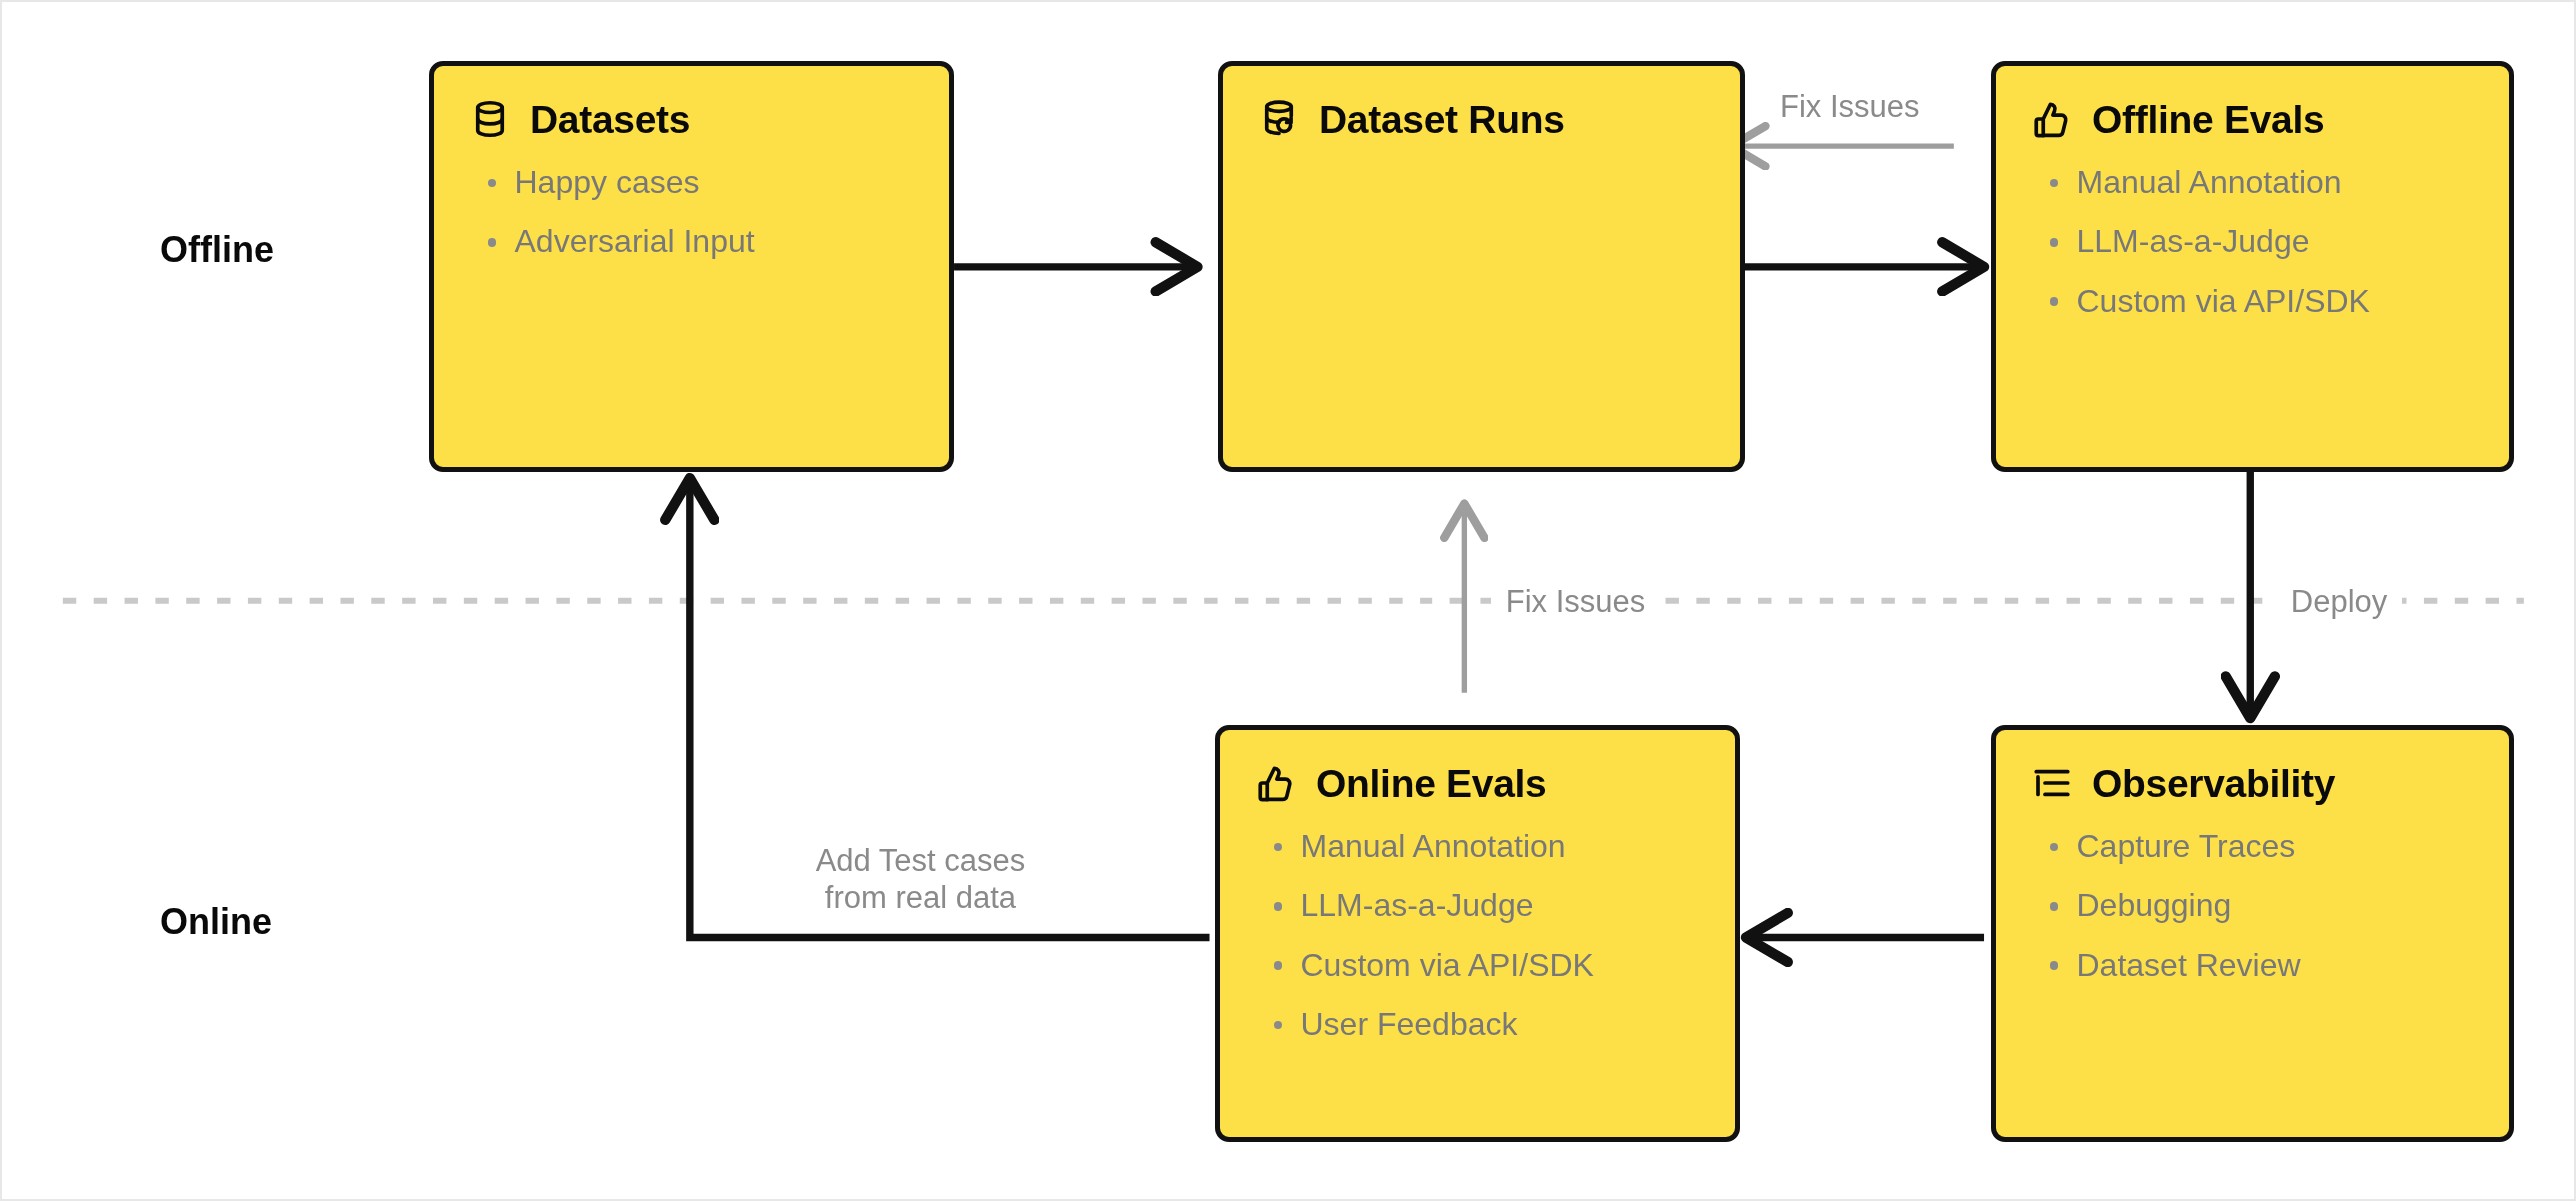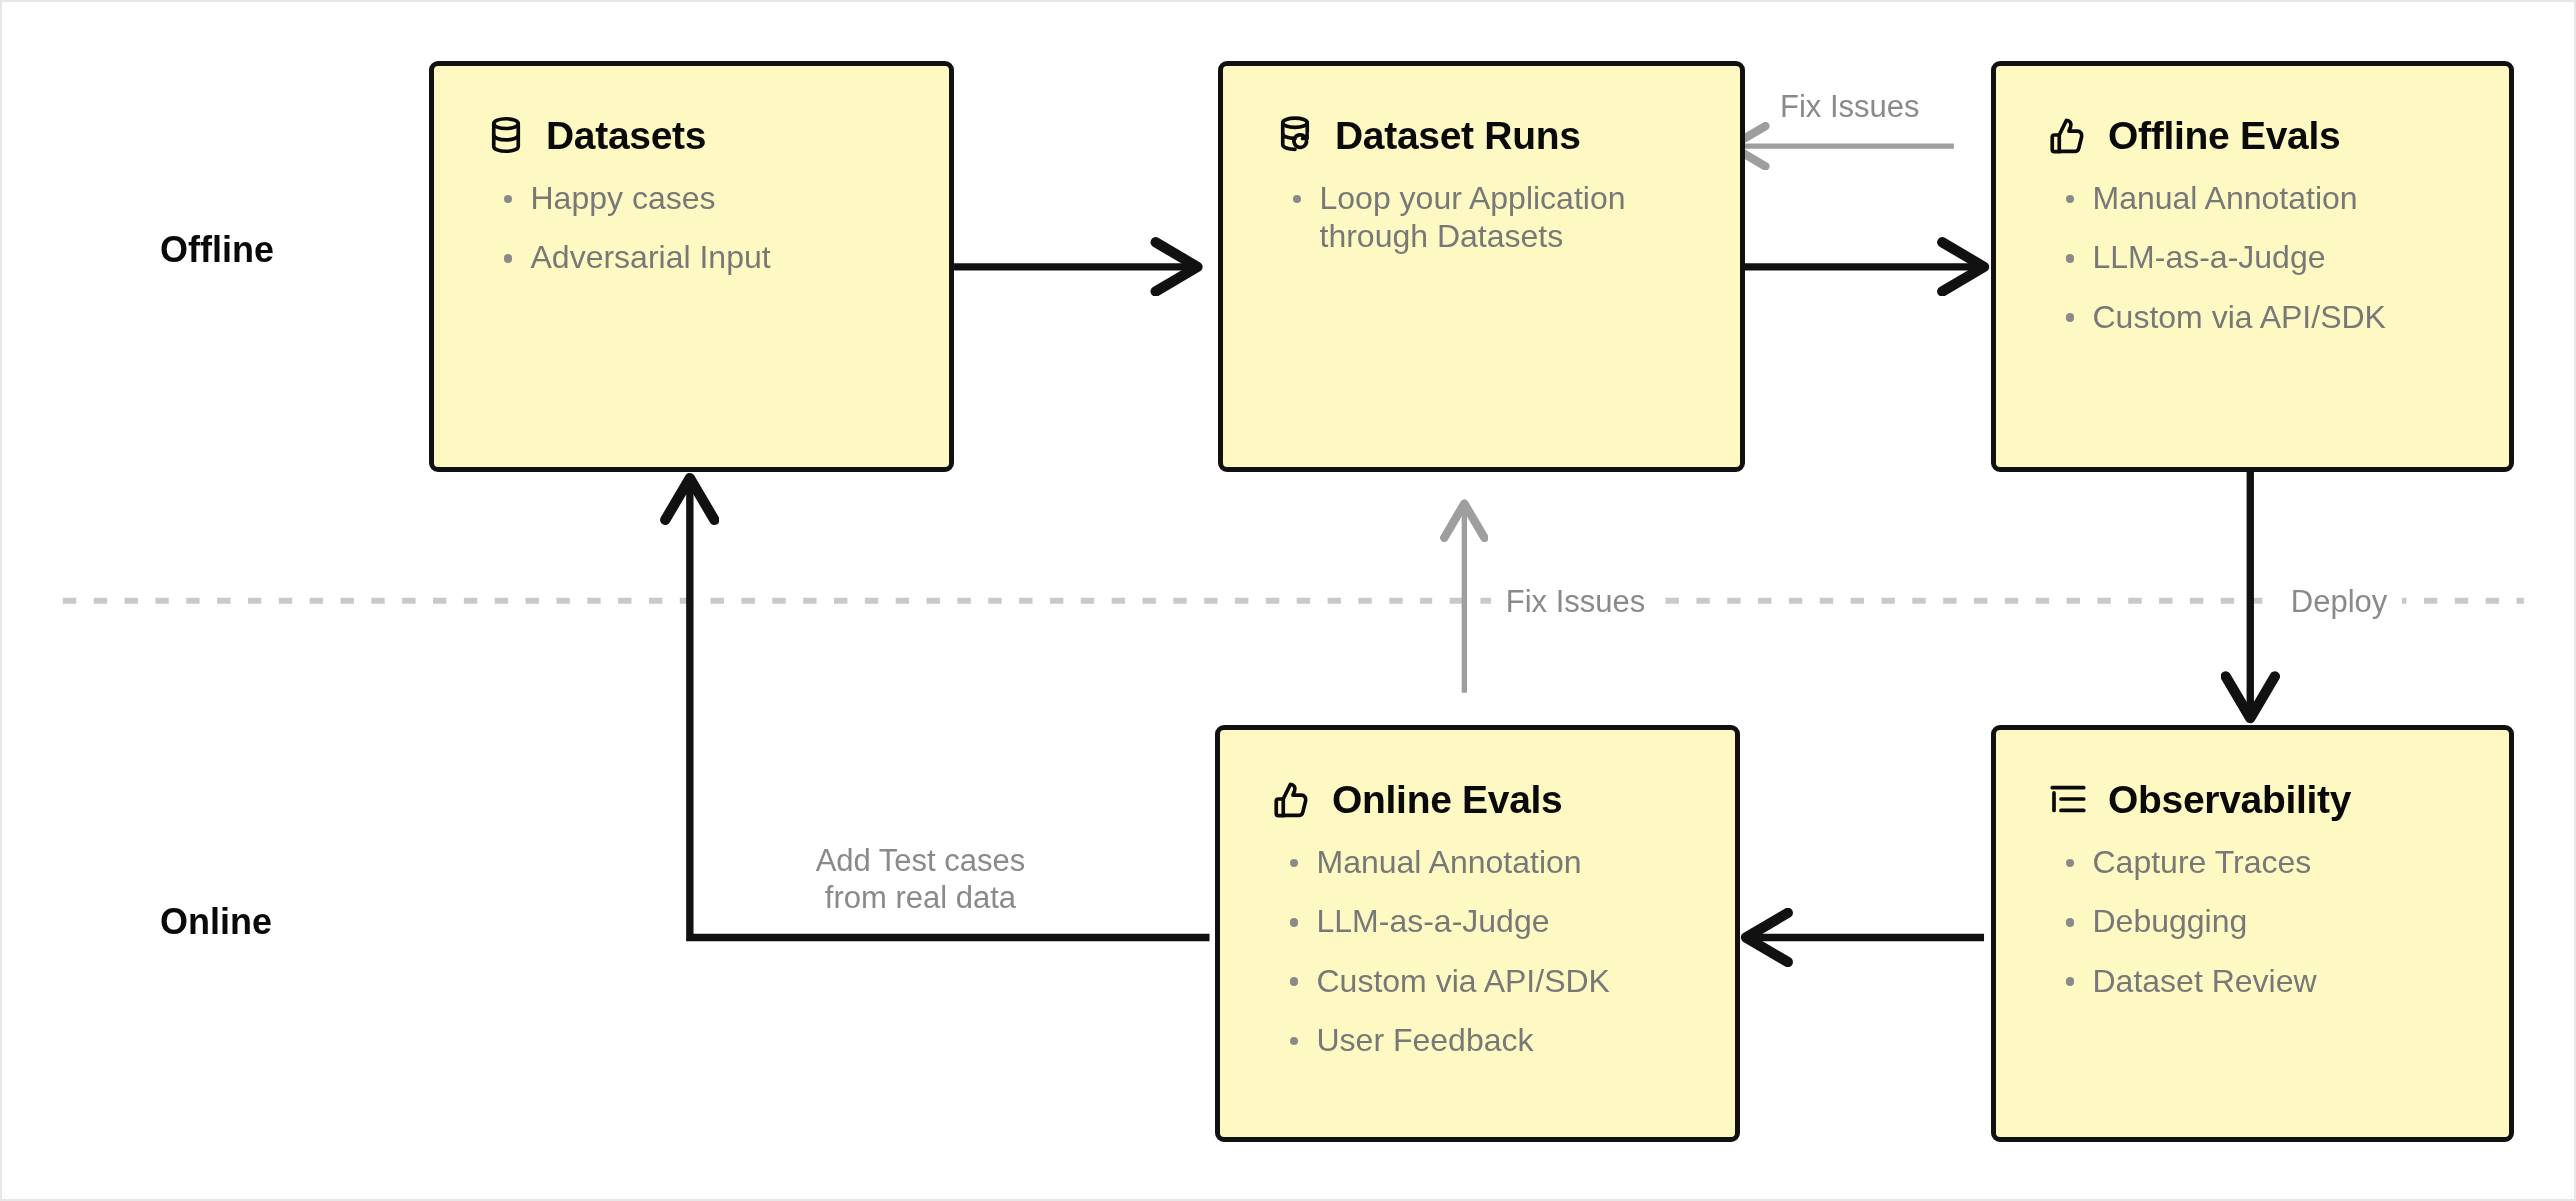--- a/index.html
+++ b/index.html
@@ -25,24 +25,24 @@
     left: 0; top: 0;
     width: 2576px;
     height: 1201px;
     pointer-events: none;
   }
 
   
   .node {
     position: absolute;
     box-sizing: border-box;
-    background: #fef9c3;
+    background: #fde047;
     border: 5.4px solid #111111;
-    border-radius: 9px;
-    padding: 16px;
+    border-radius: 14px;
+    padding: 0;
   }
   .node-head {
     display: flex;
     align-items: center;
     gap: 19px;
     padding: 32px 0 0 35px;
   }
   .node-icon {
     width: 42px;
     height: 42px;
@@ -175,21 +175,20 @@
         <ellipse cx="12" cy="5" rx="7" ry="2.6"></ellipse>
         <path d="M19 5v5.2"></path>
         <path d="M5 5v12.6c0 1.45 3.13 2.6 7 2.6"></path>
         <path d="M5 11.3c0 1.45 3.13 2.6 7 2.6"></path>
         <path d="M18.6 15.5a3.6 3.6 0 1 1-1.1-2.6"></path>
         <path d="M18.9 11.4v2.6h-2.6"></path>
       </svg>
       <div class="node-title">Dataset Runs</div>
     </div>
     <ul class="node-list">
-      <li>Loop your Application through Datasets</li>
     </ul>
   </div>
 
   <div class="node" style="left:1989px; top:59px; width:523px; height:411px;">
     <div class="node-head">
       <svg class="node-icon" viewBox="0 0 24 24" fill="none" stroke="#0a0a0a" stroke-width="2.1" stroke-linecap="round" stroke-linejoin="round">
         <path d="M7 21.5H4.2A1.2 1.2 0 0 1 3 20.3v-7.1a1.2 1.2 0 0 1 1.2-1.2H7"></path>
         <path d="M7 12.0l4.1-8.4a2.6 2.6 0 0 1 2.4 3.6l-1 2.6h4.9a2.5 2.5 0 0 1 2.4 3.1l-1.6 6.6a2.5 2.5 0 0 1-2.4 1.9H7z"></path>
       </svg>
       <div class="node-title">Offline Evals</div>

